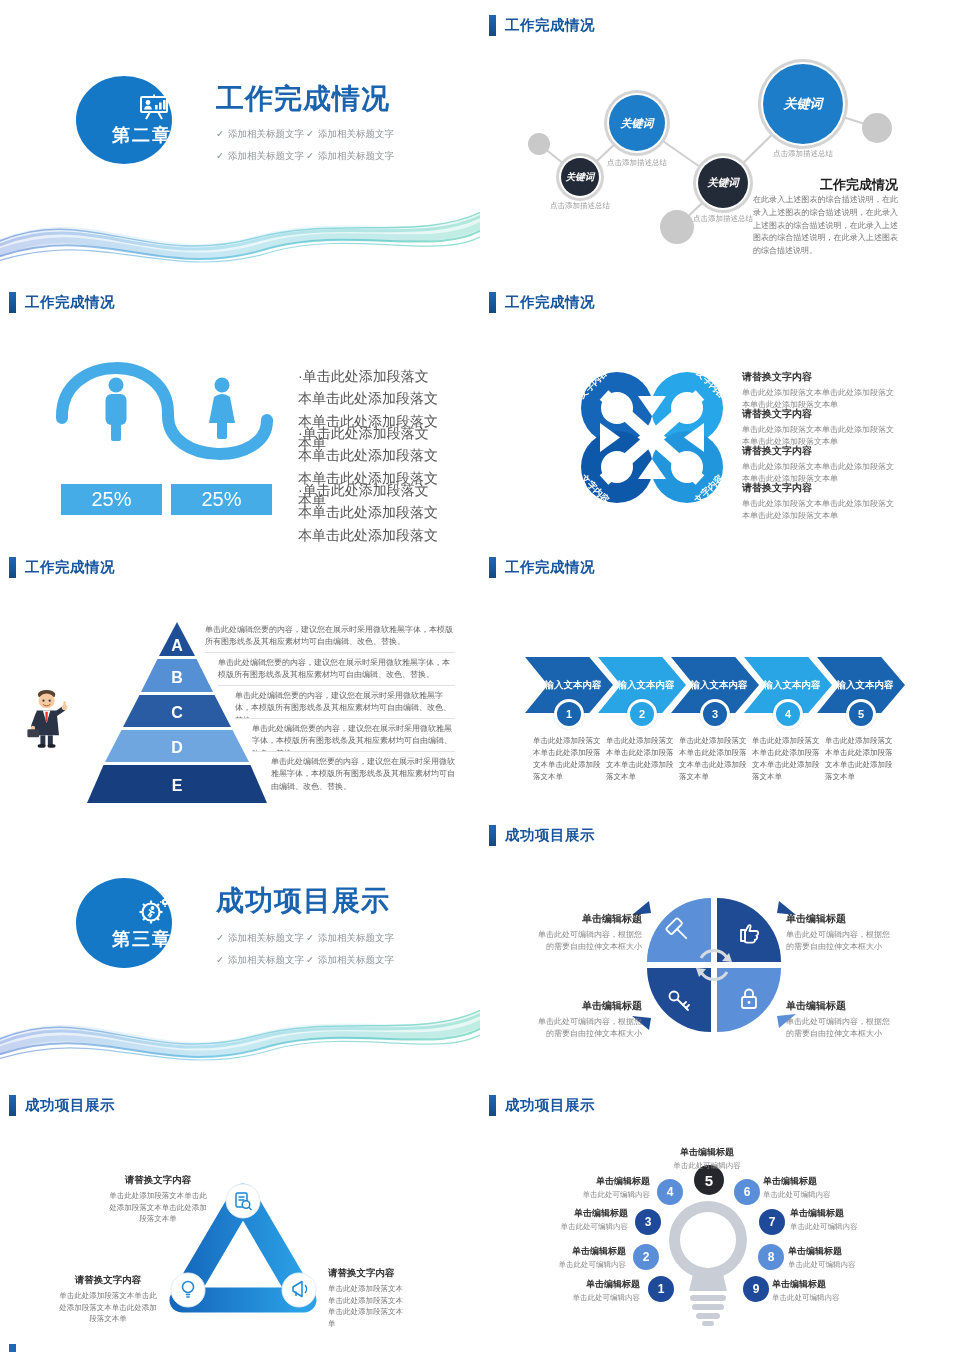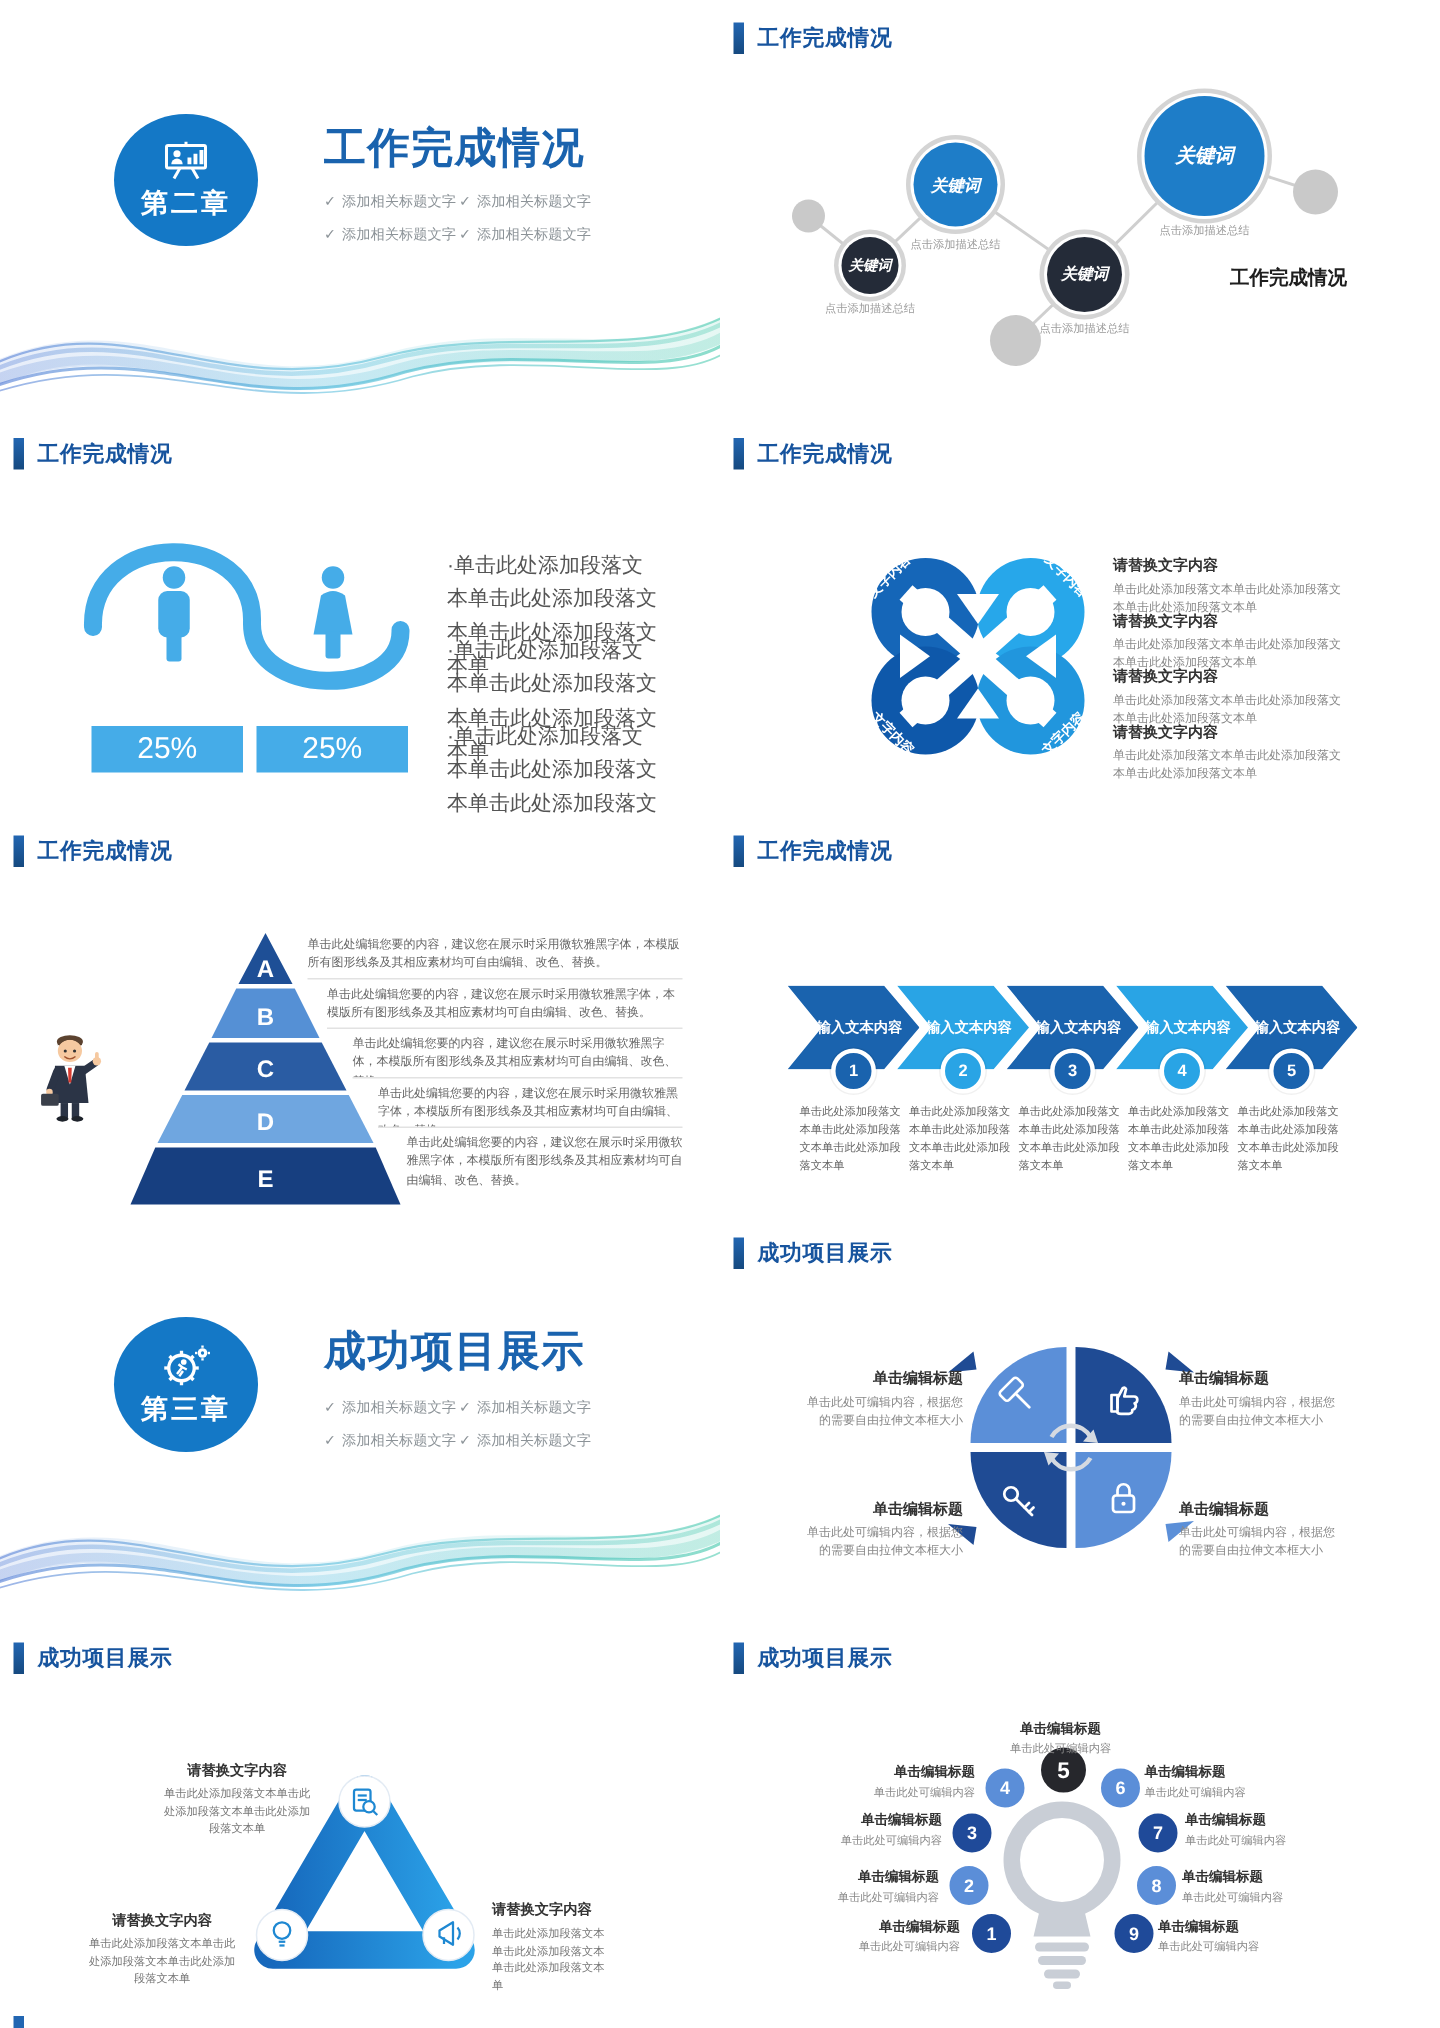--- a/index.html
+++ b/index.html
@@ -5,21 +5,21 @@
   html,body{margin:0;padding:0;background:#fff;}
   body{width:960px;height:1352px;font-family:"Liberation Sans","DejaVu Sans",sans-serif;-webkit-font-smoothing:antialiased;}
   .sheet{position:relative;width:960px;height:1352px;background:#fff;overflow:hidden;}
   .slide{position:absolute;width:480px;background:#fff;overflow:hidden;}
   .abs{position:absolute;}
   
   .hdr{position:absolute;left:9px;display:flex;align-items:center;gap:9px;}
   .hdr-bar{width:7px;height:21px;background:linear-gradient(180deg,#2266B2,#15497F);}
   .hdr-title{font-size:14.5px;font-weight:bold;color:#17549E;letter-spacing:.5px;}
   
-  .chap-ellipse{position:absolute;border-radius:50%;background:#1478C6;color:#fff;display:flex;flex-direction:column;align-items:center;justify-content:center;gap:3px;}
+  .chap-ellipse{position:absolute;border-radius:50%;background:#1478C6;color:#fff;display:flex;flex-direction:column;align-items:flex-end;justify-content:center;gap:3px;}
   .chap-num{font-size:18px;font-weight:bold;letter-spacing:2px;}
   .chap-title{position:absolute;left:216px;font-size:28px;font-weight:bold;color:#1A63AE;letter-spacing:1px;}
   .chap-checks{position:absolute;left:216px;display:grid;grid-template-columns:90px auto;row-gap:9px;font-size:9.5px;color:#8C9398;}
   .check-item{white-space:nowrap;}
   .check-mark{margin-right:4px;color:#8C9398;}
   
   .tl-circle{position:absolute;border-radius:50%;display:flex;align-items:center;justify-content:center;color:#fff;font-weight:bold;}
   .tl-ring{box-shadow:0 0 0 2px #fff,0 0 0 5px #D4D4D4;font-style:italic;}
   .tl-caption{position:absolute;width:96px;text-align:center;font-size:7.5px;color:#9B9B9B;}
   .tl-point-title{position:absolute;left:273px;width:145px;text-align:right;font-size:13px;font-weight:bold;color:#1E1E1E;}
@@ -125,20 +125,21 @@
     <div class="tl-caption" style="left:52px;top:201px;">点击添加描述总结</div>
     <div class="tl-circle tl-ring" style="left:129px;top:95px;width:56px;height:56px;background:#1E7DC8;font-size:11px;">关键词</div>
     <div class="tl-caption" style="left:109px;top:158px;">点击添加描述总结</div>
     <div class="tl-circle tl-ring" style="left:218px;top:158px;width:50px;height:50px;background:#242B38;font-size:10.5px;">关键词</div>
     <div class="tl-caption" style="left:195px;top:214px;">点击添加描述总结</div>
     <div class="tl-circle tl-ring" style="left:283px;top:64px;width:80px;height:80px;background:#1E7DC8;font-size:13px;">关键词</div>
     <div class="tl-caption" style="left:275px;top:149px;">点击添加描述总结</div>
     <div class="tl-circle" style="left:382px;top:113px;width:30px;height:30px;background:#C9C9C9;"></div>
     <div class="tl-circle" style="left:180px;top:210px;width:34px;height:34px;background:#C9C9C9;"></div>
     <div class="tl-point-title" style="top:176px;">工作完成情况</div>
+    <div class="tl-point-body" style="top:194px;">在此录入上述图表的综合描述说明，在此录入上述图表的综合描述说明，在此录入上述图表的综合描述说明，在此录入上述图表的综合描述说明，在此录入上述图表的综合描述说明。</div>
   </div>
 
   <div class="slide" style="left:0;top:280px;height:265px;">
     <div class="hdr" style="top:12px;">
       <span class="hdr-bar"></span>
       <span class="hdr-title">工作完成情况</span>
     </div>
     <svg class="abs" style="left:0;top:0;" width="480" height="265">
       <path d="M62,138 C60,72 170,72 168,135 C167,186 268,186 267,140" fill="none" stroke="#45ACE8" stroke-width="12" stroke-linecap="round"></path>
       <g fill="#45ACE8">

